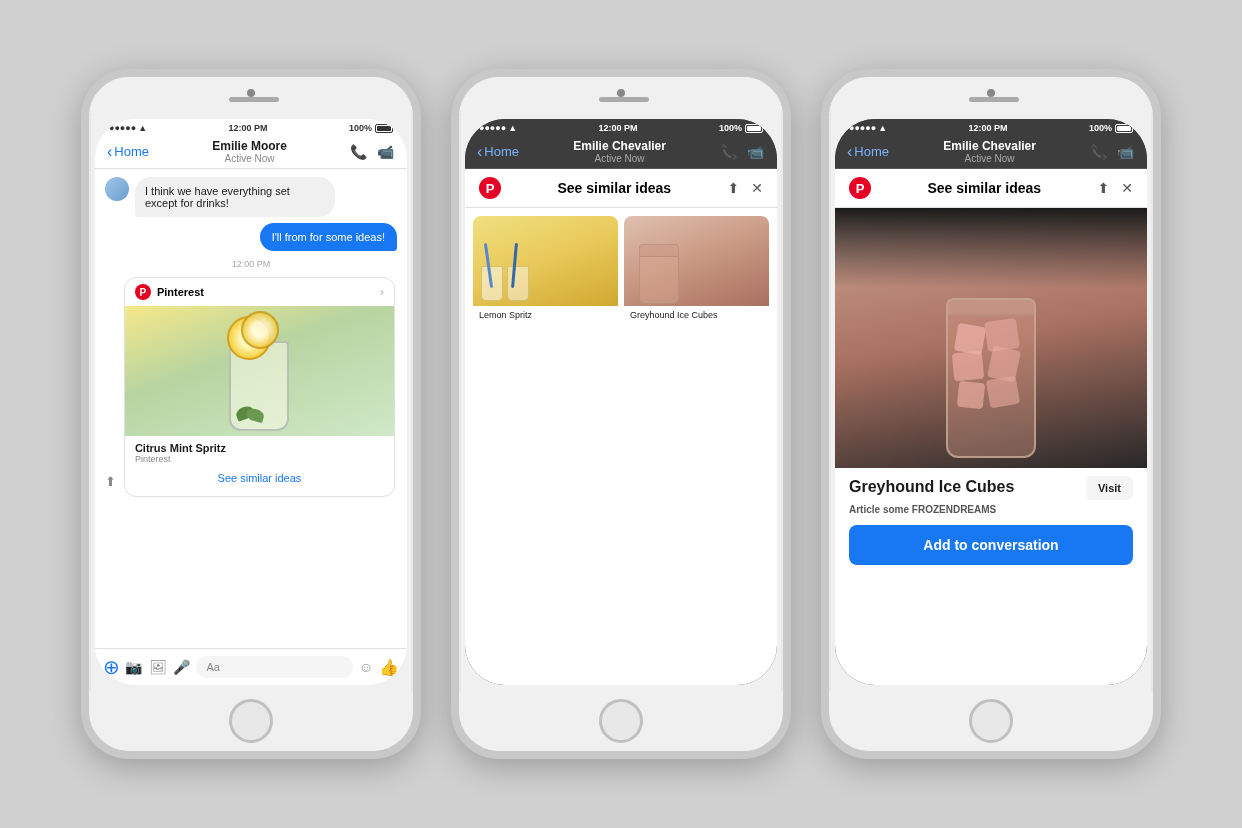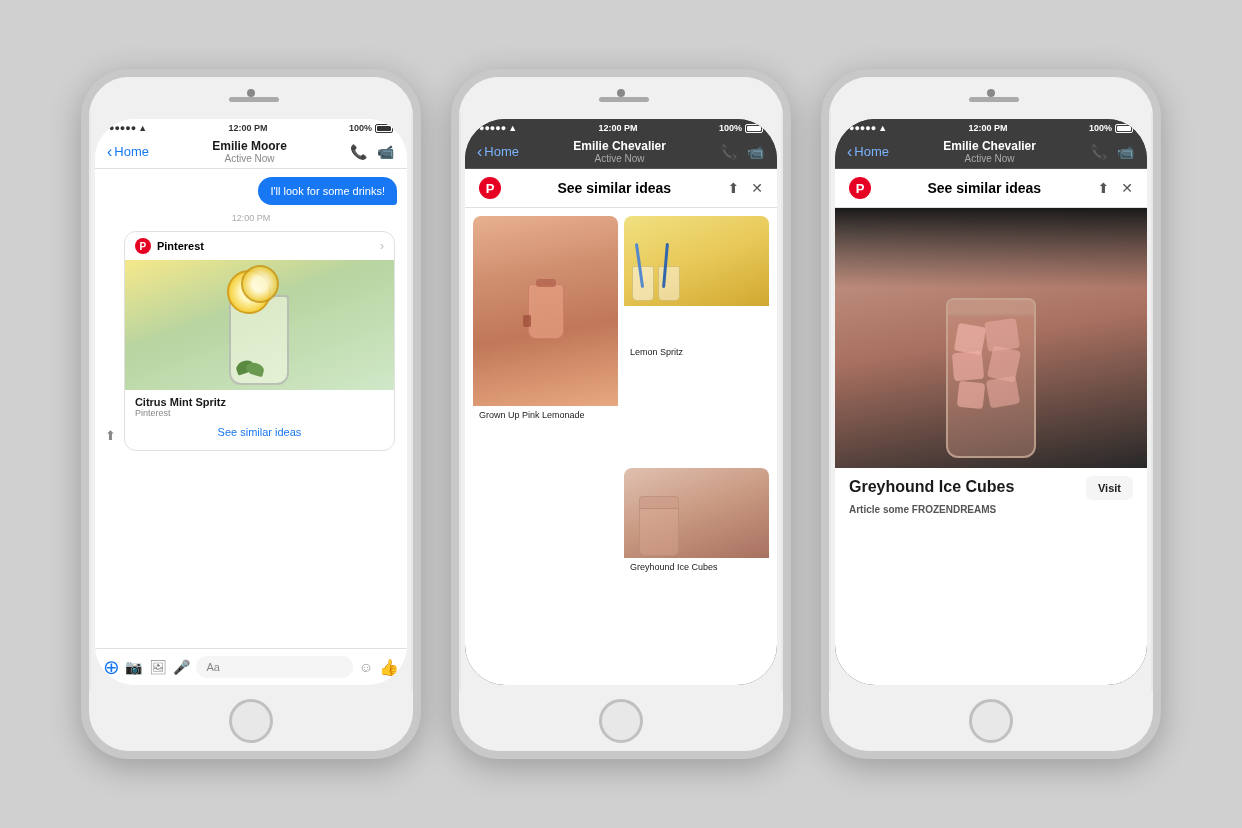--- a/index.html
+++ b/index.html
@@ -368,23 +368,27 @@
         <div class="nav-subtitle">Active Now</div>
       </div>
       <div class="nav-icons">
         <span>📞</span>
         <span>📹</span>
       </div>
     </div>
 
     <div class="chat-area">
 
+      <div class="msg-received">
+        <div class="avatar"></div>
+        <div class="bubble-white">I think we have everything set except for drinks!</div>
+      </div>
 
       <div style="display:flex; justify-content:flex-end;">
-        <div class="bubble-blue">I'll look for some drinks!</div>
+        <div class="bubble-blue">I'll from for some ideas!</div>
       </div>
 
       <div class="chat-time">12:00 PM</div>
 
       <div style="display:flex; align-items:flex-end; gap:6px;">
         <span style="color:#888; font-size:13px; margin-bottom:8px;">⬆</span>
         <div class="pinterest-card" style="flex:1;">
           <div class="card-header">
             <div class="pinterest-logo">P</div>
             <span class="card-title-text">Pinterest</span>
@@ -470,42 +474,31 @@
         <div class="panel-logo">P</div>
         <div class="panel-title">See similar ideas</div>
         <div class="panel-icons">
           <span>⬆</span>
           <span>✕</span>
         </div>
       </div>
 
       <div class="pins-grid">
 
-        <div style="border-radius:8px; overflow:hidden; grid-row: span 2;">
-          <div style="width:100%; height:190px; background:linear-gradient(170deg, #e8b090 0%, #d09070 30%, #c07858 60%, #e8a880 100%); display:flex; align-items:center; justify-content:center; position:relative; overflow:hidden;">
-
-            <div style="position:relative;">
-              <div style="width:36px; height:55px; background:rgba(230,160,130,0.7); border:1.5px solid rgba(200,120,100,0.8); border-radius:4px 4px 8px 8px;"></div>
-              <div style="width:20px; height:8px; background:rgba(180,100,80,0.8); border-radius:3px; position:absolute; top:-5px; left:8px;"></div>
-              <div style="width:8px; height:12px; background:rgba(160,80,60,0.8); position:absolute; bottom:12px; left:-5px; border-radius:2px;"></div>
-            </div>
-          </div>
-          <div style="padding:4px 6px 5px; font-size:9px; font-weight:500; color:#1a1a1a;">Grown Up Pink Lemonade</div>
-        </div>
 
 
         <div style="border-radius:8px; overflow:hidden;">
           <div style="width:100%; height:90px; background:linear-gradient(160deg, #f0e080 0%, #e8c858 50%, #d0a830 100%); overflow:hidden; position:relative;">
 
             <div style="position:absolute; bottom:5px; left:8px; width:22px; height:35px; background:rgba(255,255,255,0.5); border:1px solid rgba(200,180,100,0.7); border-radius:2px 2px 5px 5px;"></div>
             <div style="position:absolute; bottom:5px; left:34px; width:22px; height:35px; background:rgba(255,255,255,0.45); border:1px solid rgba(200,180,100,0.7); border-radius:2px 2px 5px 5px;"></div>
             <div style="position:absolute; bottom:18px; left:14px; width:3px; height:45px; background:#5588cc; transform:rotate(-8deg); border-radius:2px;"></div>
             <div style="position:absolute; bottom:18px; left:40px; width:3px; height:45px; background:#3366aa; transform:rotate(5deg); border-radius:2px;"></div>
           </div>
-          <div style="padding:4px 6px 5px; font-size:9px; font-weight:500; color:#1a1a1a;margin-top:37px;">Lemon Spritz</div>
+          <div style="padding:4px 6px 5px; font-size:9px; font-weight:500; color:#1a1a1a;">Lemon Spritz</div>
         </div>
 
         <div style="border-radius:8px; overflow:hidden;">
           <div style="width:100%; height:90px; background:linear-gradient(160deg, #e0c0b0 0%, #c89880 50%, #a87060 100%); overflow:hidden; position:relative;">
 
             <div style="position:absolute; bottom:2px; left:15px; width:40px; height:60px; border:1.5px solid rgba(180,140,120,0.7); border-radius:4px 4px 6px 6px; background:rgba(220,170,150,0.4);">
               <div style="width:100%; height:12px; background:rgba(200,150,130,0.5); border-bottom:1px solid rgba(180,130,110,0.6);"></div>
             </div>
           </div>
           <div style="padding:4px 6px 5px; font-size:9px; font-weight:500; color:#1a1a1a;">Greyhound Ice Cubes</div>
@@ -586,19 +579,20 @@
 
       <div class="detail-body">
         <div style="display:flex; align-items:flex-start; justify-content:space-between; margin-bottom:4px;">
           <div class="detail-title" style="flex:1;">Greyhound Ice Cubes</div>
           <button class="visit-btn" style="flex-shrink:0; margin-left:8px;">Visit</button>
         </div>
         <div class="detail-source">
           <span>Article some</span>
           <span> FROZENDREAMS</span>
         </div>
+        <button class="add-btn">Add to conversation</button>
       </div>
     </div>
   </div>
   <div class="phone-bottom" style="background:#f0f0f0;">
     <div class="home-button"></div>
   </div>
 </div>
 
 </body></html>

